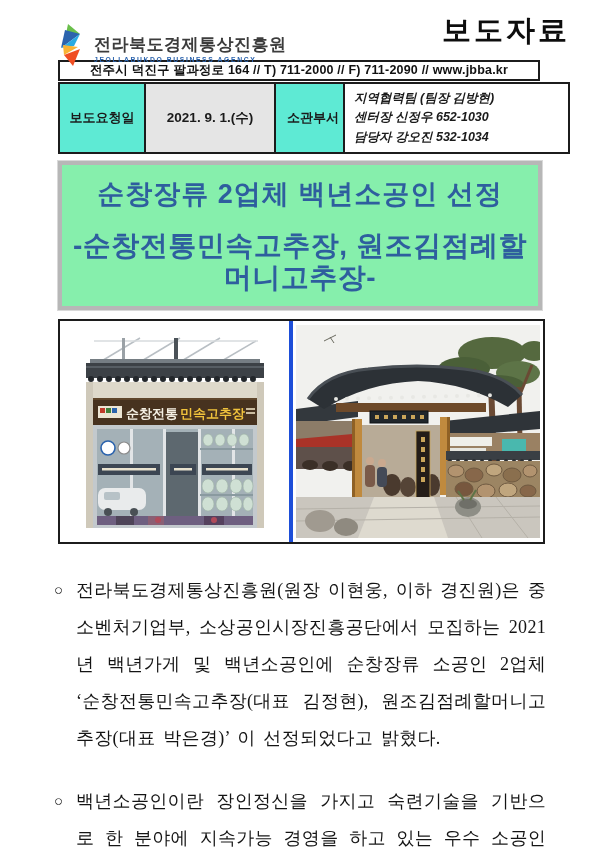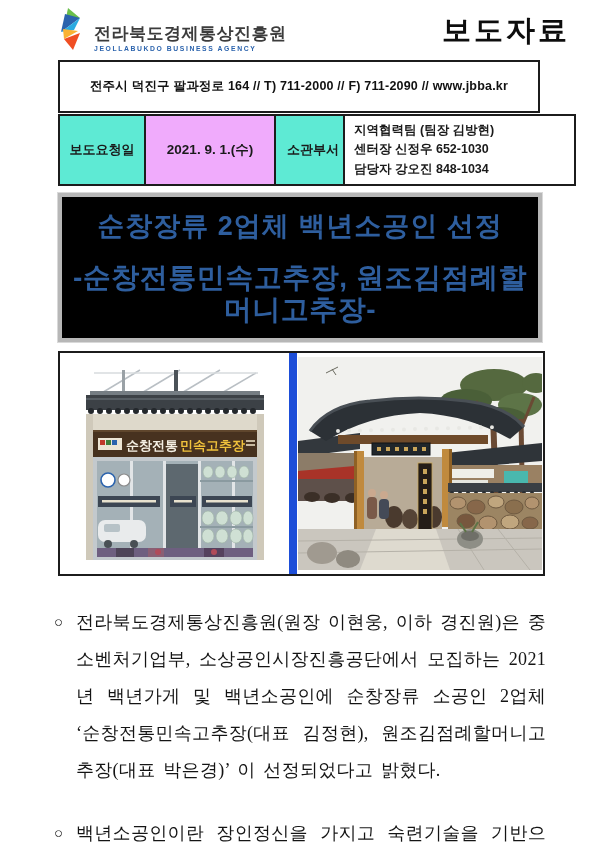--- a/index.html
+++ b/index.html
@@ -3,53 +3,53 @@
 <meta charset="utf-8">
 <style>
   html,body{margin:0;padding:0;background:#ffffff;}
   .page{
     position:relative;width:600px;height:849px;background:#fff;overflow:hidden;
     font-family:"Liberation Sans",sans-serif;color:#1a1a1a;
   }
   
   .header{display:flex;justify-content:space-between;align-items:flex-start;
     margin:8px 30px 6px 56px;height:46px;}
-  .logo{display:flex;align-items:flex-end;gap:6px;}
+  .logo{display:flex;align-items:center;gap:6px;margin-top:16px;}
   .logo svg{display:block;}
   .logo-text{padding-top:7px;}
   .org-name{font-size:17px;font-weight:bold;color:#3c3c3c;letter-spacing:.5px;line-height:1.05;}
   .org-name-en{font-size:6.8px;font-weight:bold;color:#2b63ad;letter-spacing:1.6px;margin-top:2px;}
   .doc-type{font-size:29px;font-weight:900;color:#0d0d0d;letter-spacing:3px;line-height:44px;}
   
   .address-bar{
     margin-left:58px;width:478px;border:2px solid #1c1c1c;background:#fff;
     text-align:center;font-size:12.5px;font-weight:bold;color:#111;
-    padding:16px 0;letter-spacing:.2px;
+    padding:0 0;letter-spacing:.2px;
   }
   
   .info-table{margin-left:58px;margin-top:1px;border-collapse:collapse;width:482px;table-layout:fixed;}
   .info-table td{border:2px solid #1c1c1c;vertical-align:middle;}
   .info-table .th{background:#5eead4;text-align:center;font-size:13px;font-weight:bold;}
-  .info-table .val{background:#f0abfc;text-align:center;font-size:13.5px;font-weight:bold;}
-  .info-table .contact{background:#fff;padding:5px 12px 5px 9px;}
+  .info-table .val{background:#e5e5e5;text-align:center;font-size:13.5px;font-weight:bold;}
+  .info-table .contact{background:#fff;padding:5px 6px 5px 9px;font-style:italic;}
   .info-table .contact div{font-size:12.5px;font-weight:bold;line-height:1.55;white-space:nowrap;}
   .col1{width:82px;}.col2{width:126px;}.col3{width:58px;padding-left:8px;}.col4{width:208px;}
   .info-row{height:62px;}
   
   .title-box{
     margin:7px 0 0 58px;width:472px;border:4px solid #b7b7b7;outline:1px solid #d9d9d9;
-    background:#000000;text-align:center;padding:11px 2px 12px 2px;
+    background:#86efac;text-align:center;padding:11px 2px 12px 2px;
   }
   .title-main{font-size:27px;font-weight:900;color:#2e5e9e;letter-spacing:1px;line-height:36px;}
   .title-sub{font-size:28px;font-weight:700;color:#2e5e9e;letter-spacing:.5px;line-height:32px;margin-top:18px;}
   
   .photo-frame{margin:9px 0 0 58px;width:483px;height:221px;border:2px solid #1c1c1c;
     display:flex;background:#fff;}
   .photo-cell{position:relative;height:100%;}
-  .photo-cell.left{width:229px;border-right:8px solid #1d4ed8;display:flex;align-items:center;justify-content:center;}
+  .photo-cell.left{width:229px;border-right:4px solid #1d4ed8;display:flex;align-items:center;justify-content:center;}
   .photo-cell.right{flex:1;display:flex;align-items:center;justify-content:center;}
   .photo-cell svg{display:block;}
   
   .body-text{margin:28px 54px 0 54px;}
   .para{display:flex;margin-bottom:26px;}
   .para .bullet{flex:none;width:22px;font-family:"Liberation Serif",serif;font-size:15px;line-height:37px;}
   .para .ptext{flex:1;font-family:"Liberation Serif",serif;font-size:18px;line-height:37px;
     text-align:justify;letter-spacing:.3px;word-spacing:3px;color:#141414;}
 </style>
 </head>
@@ -78,21 +78,21 @@
 
   <table class="info-table">
     <tbody>
         <tr class="info-row">
       <td class="th col1">보도요청일</td>
       <td class="val col2">2021. 9. 1.(수)</td>
       <td class="th col3">소관부서</td>
       <td class="contact col4">
         <div>지역협력팀 (팀장 김방현)</div>
         <div>센터장 신정우  652-1030</div>
-        <div>담당자 강오진  848-1034</div>
+        <div>담당자 강오진  532-1034</div>
       </td>
     </tr>
   </tbody>
     </table>
 
   <div class="title-box">
     <div class="title-main">순창장류 2업체 백년소공인 선정</div>
     <div class="title-sub">-순창전통민속고추장, 원조김점례할머니고추장-</div>
   </div>
 

